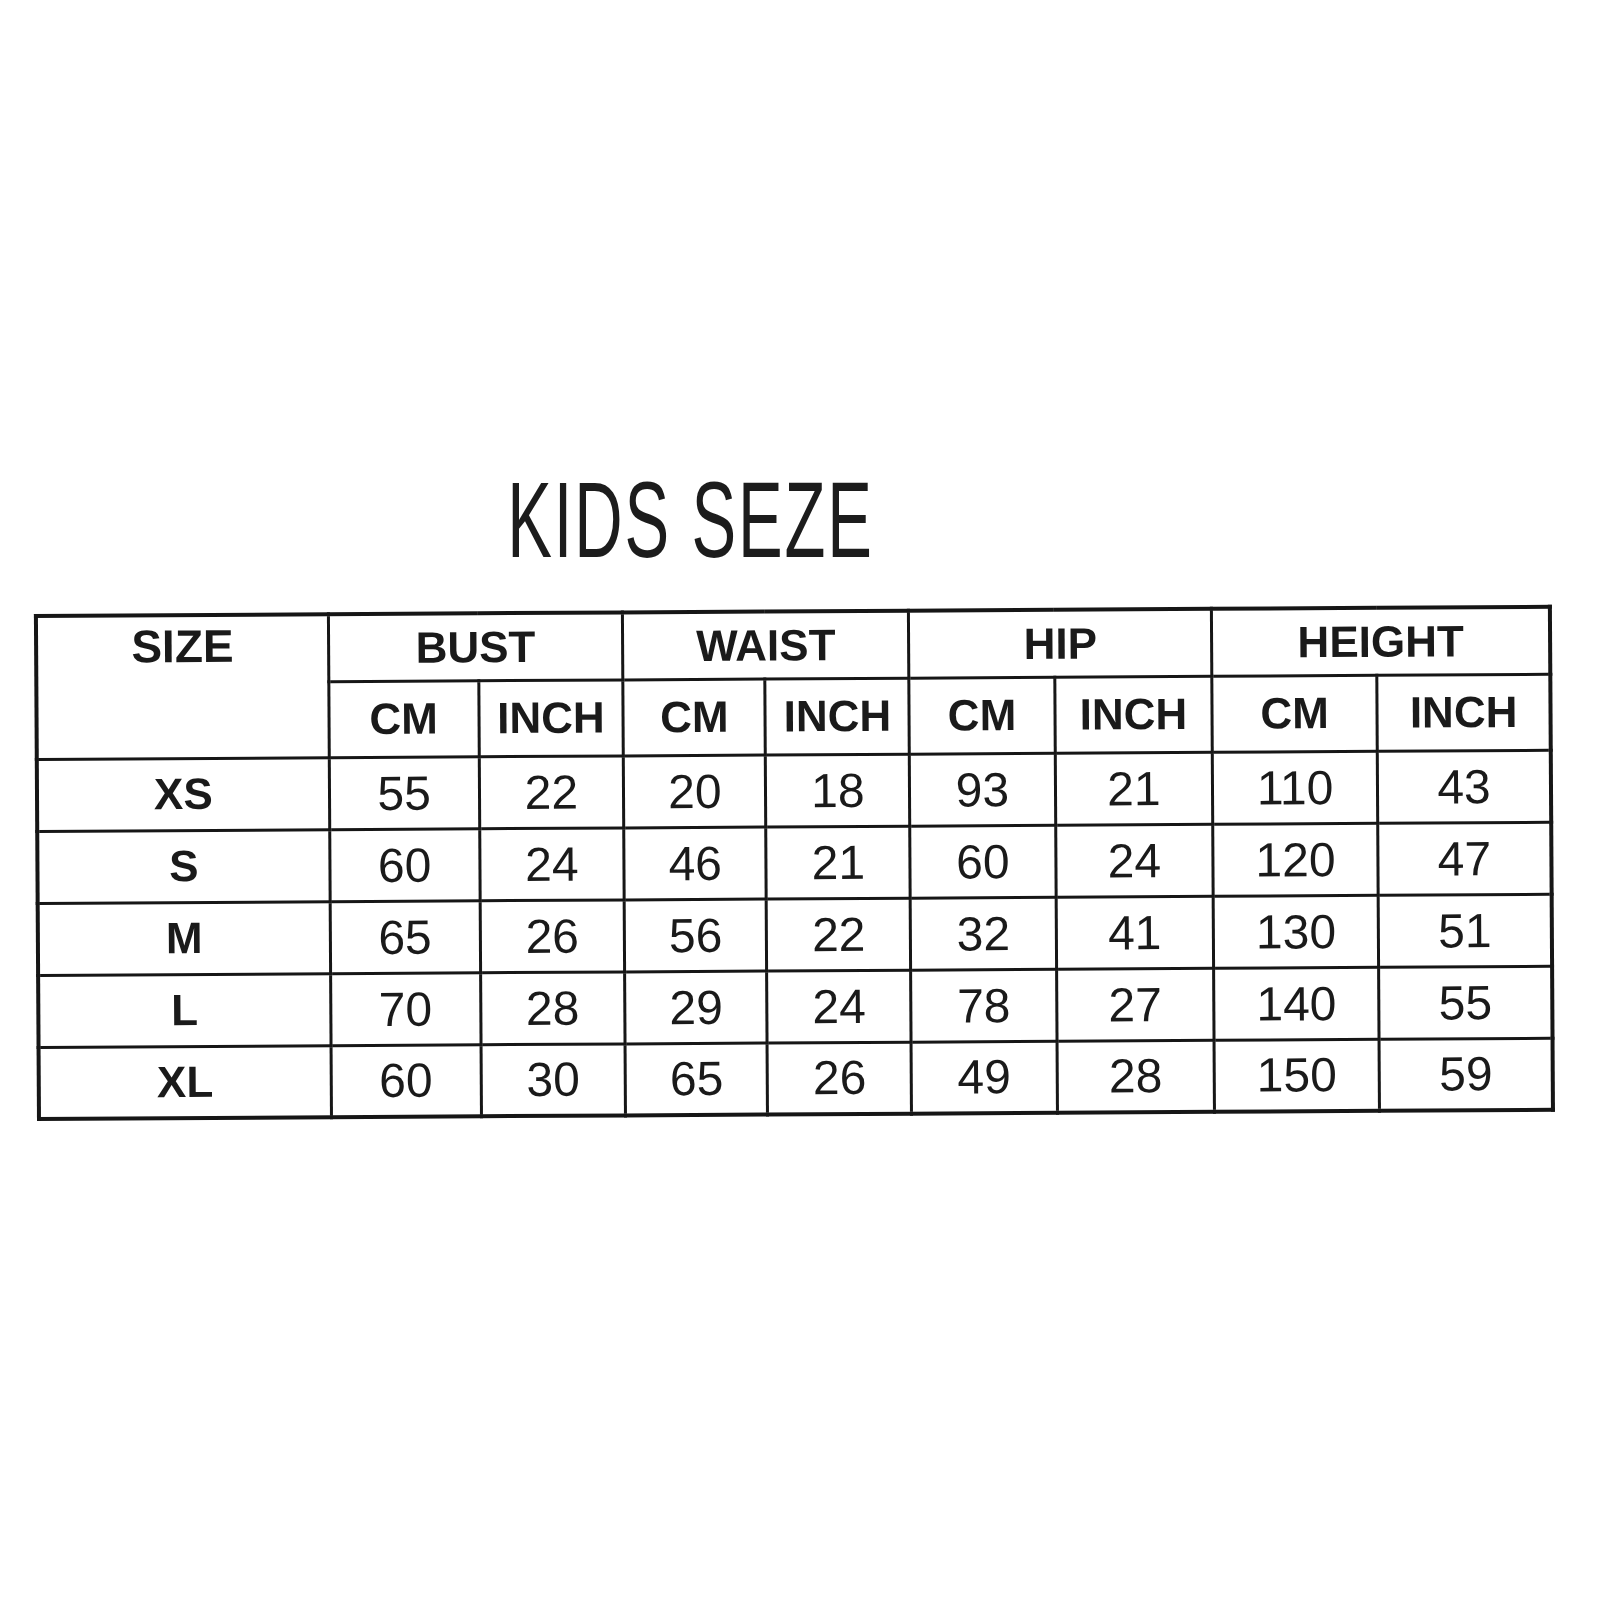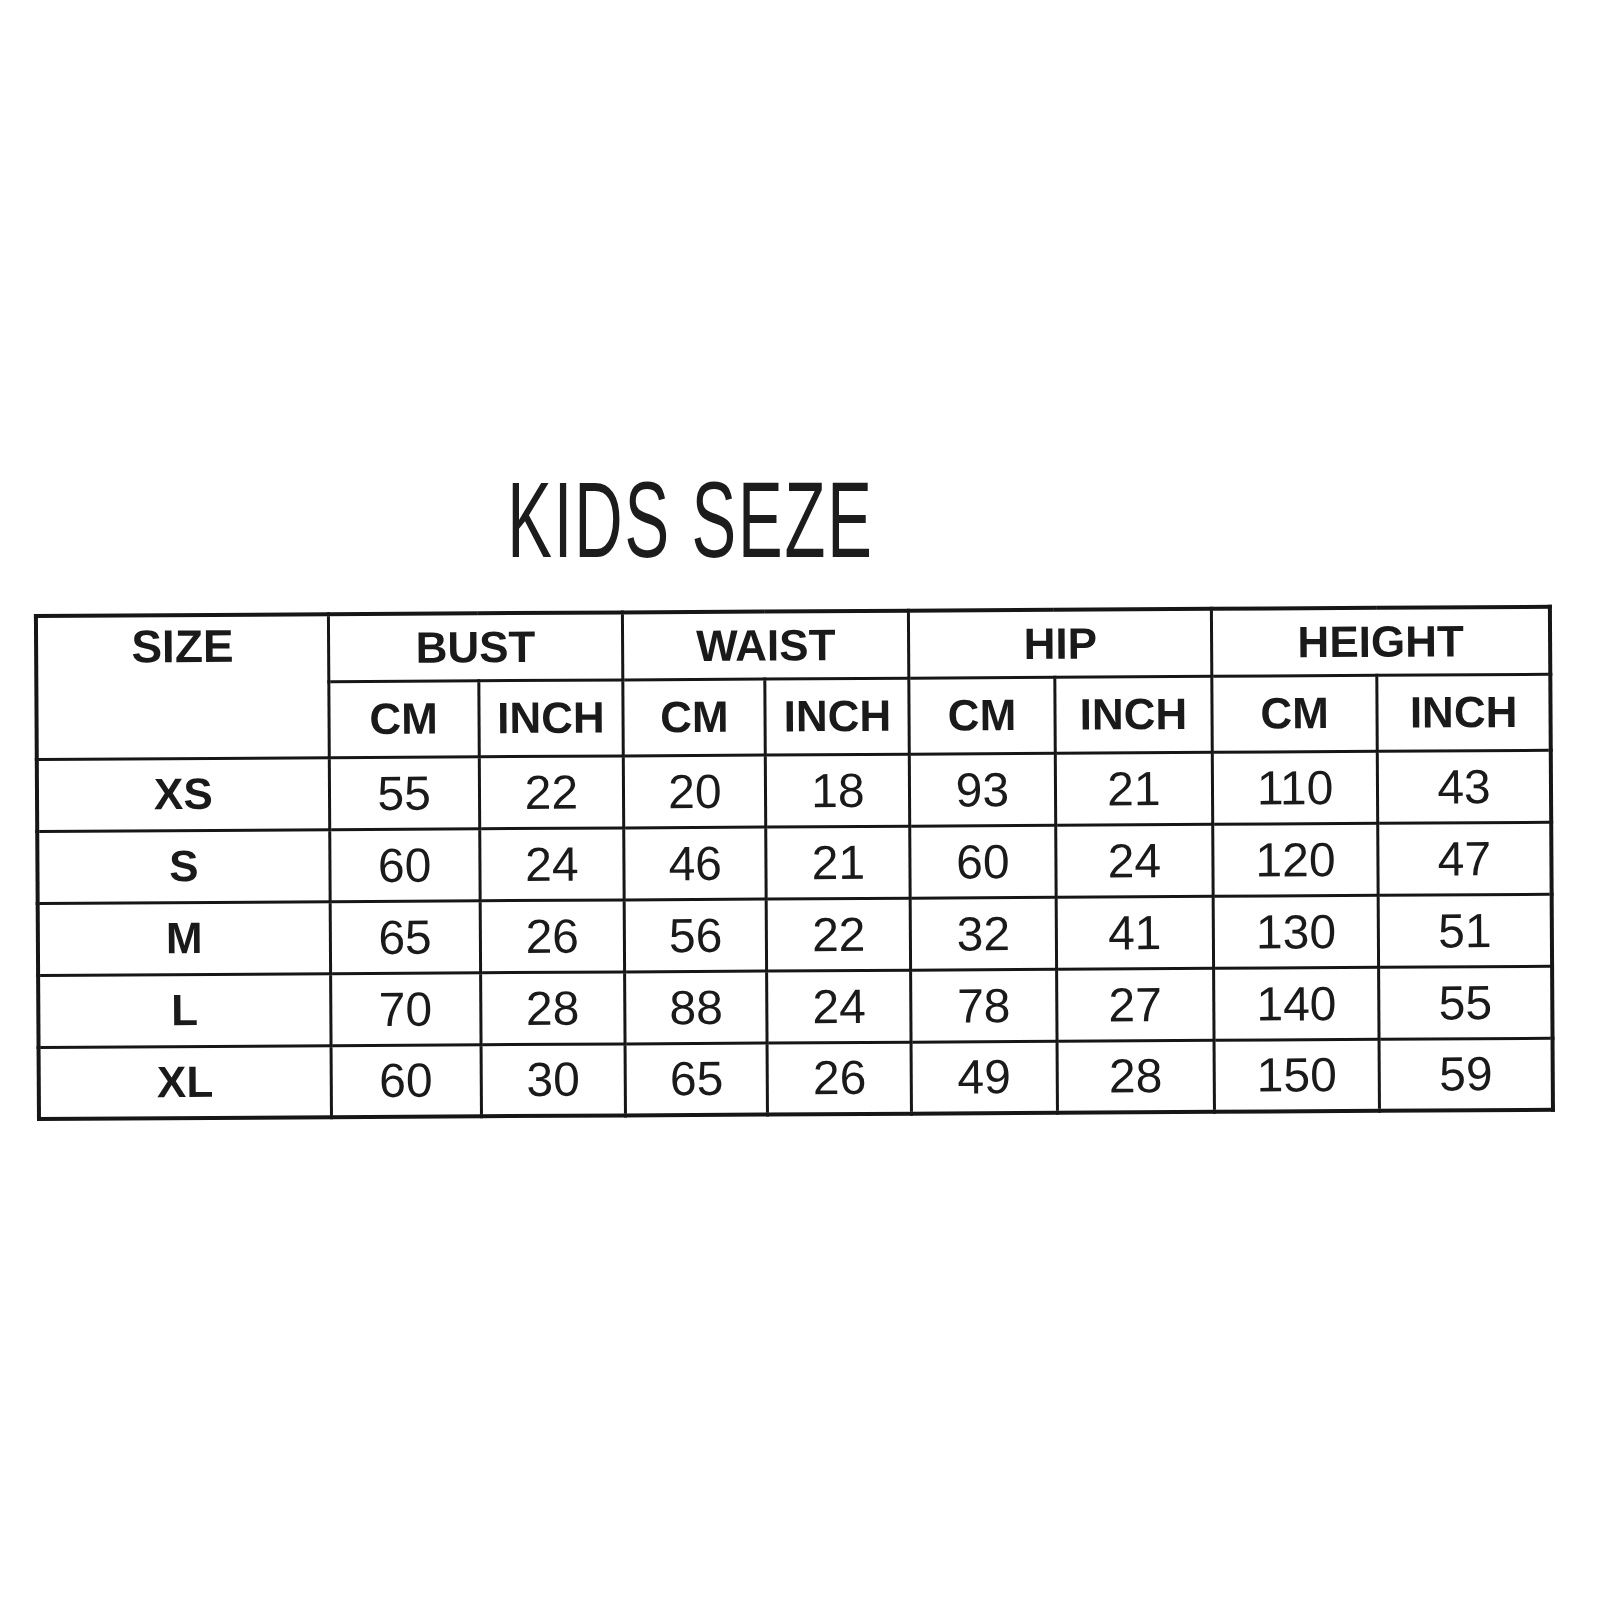--- a/index.html
+++ b/index.html
@@ -162,21 +162,21 @@
           <td class="val">22</td>
           <td class="val">32</td>
           <td class="val">41</td>
           <td class="val">130</td>
           <td class="val">51</td>
         </tr>
         <tr class="data-row">
           <th class="row-size">L</th>
           <td class="val">70</td>
           <td class="val">28</td>
-          <td class="val">88</td>
+          <td class="val">29</td>
           <td class="val">24</td>
           <td class="val">78</td>
           <td class="val">27</td>
           <td class="val">140</td>
           <td class="val">55</td>
         </tr>
         <tr class="data-row">
           <th class="row-size">XL</th>
           <td class="val">60</td>
           <td class="val">30</td>

